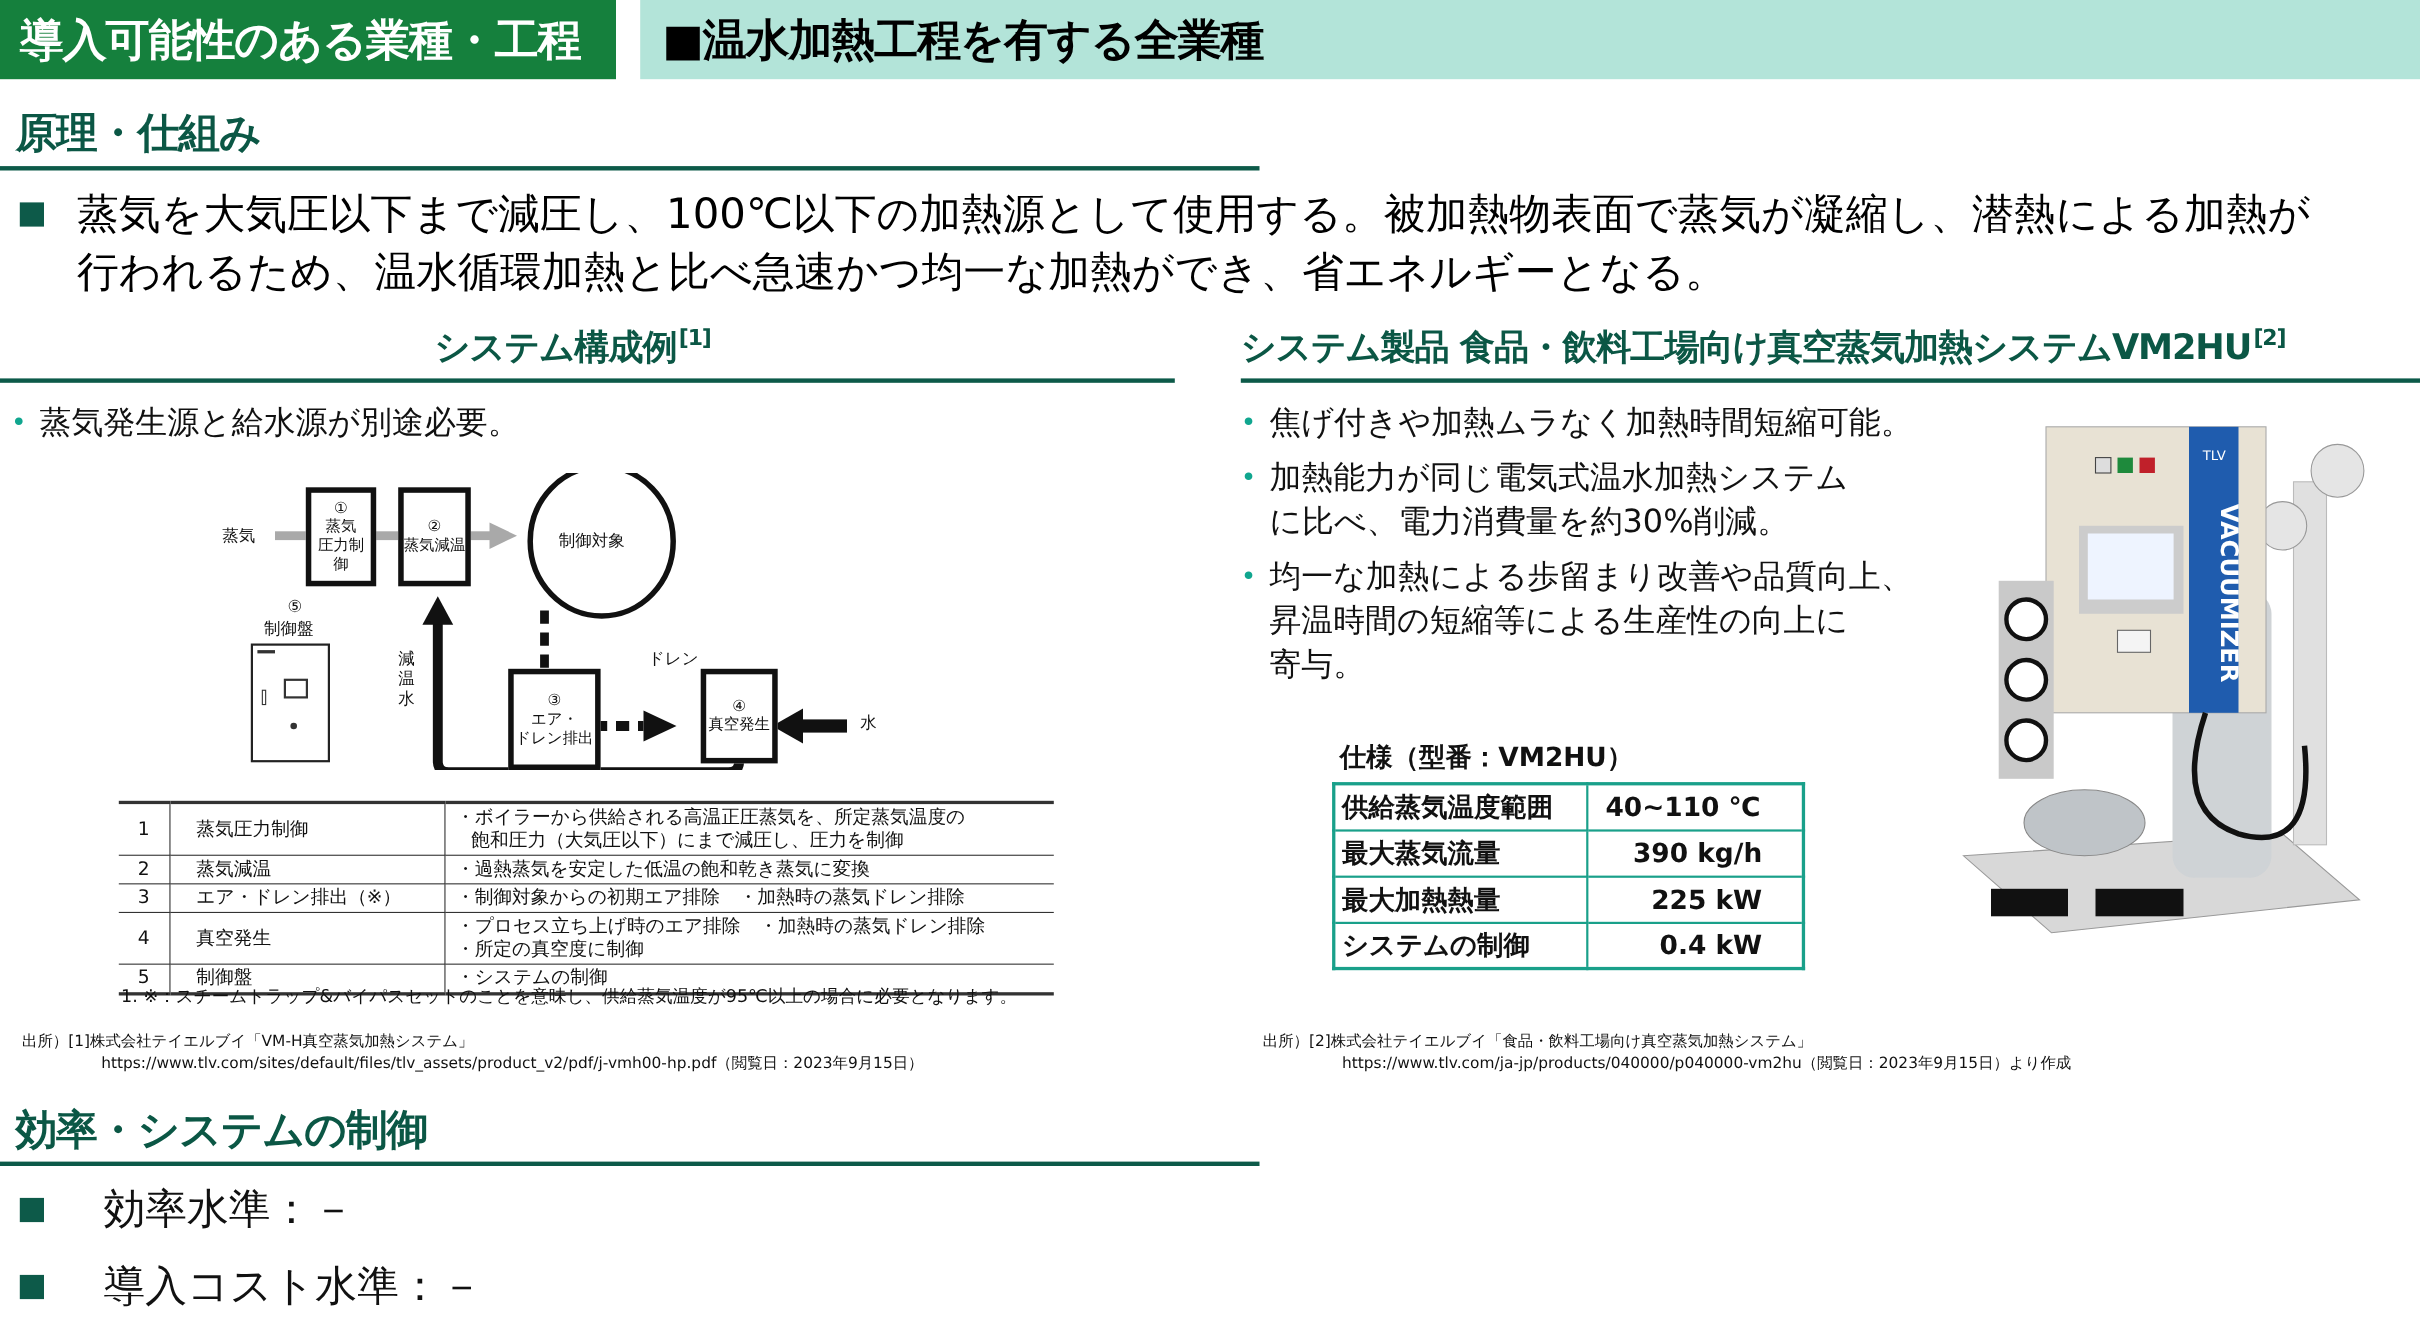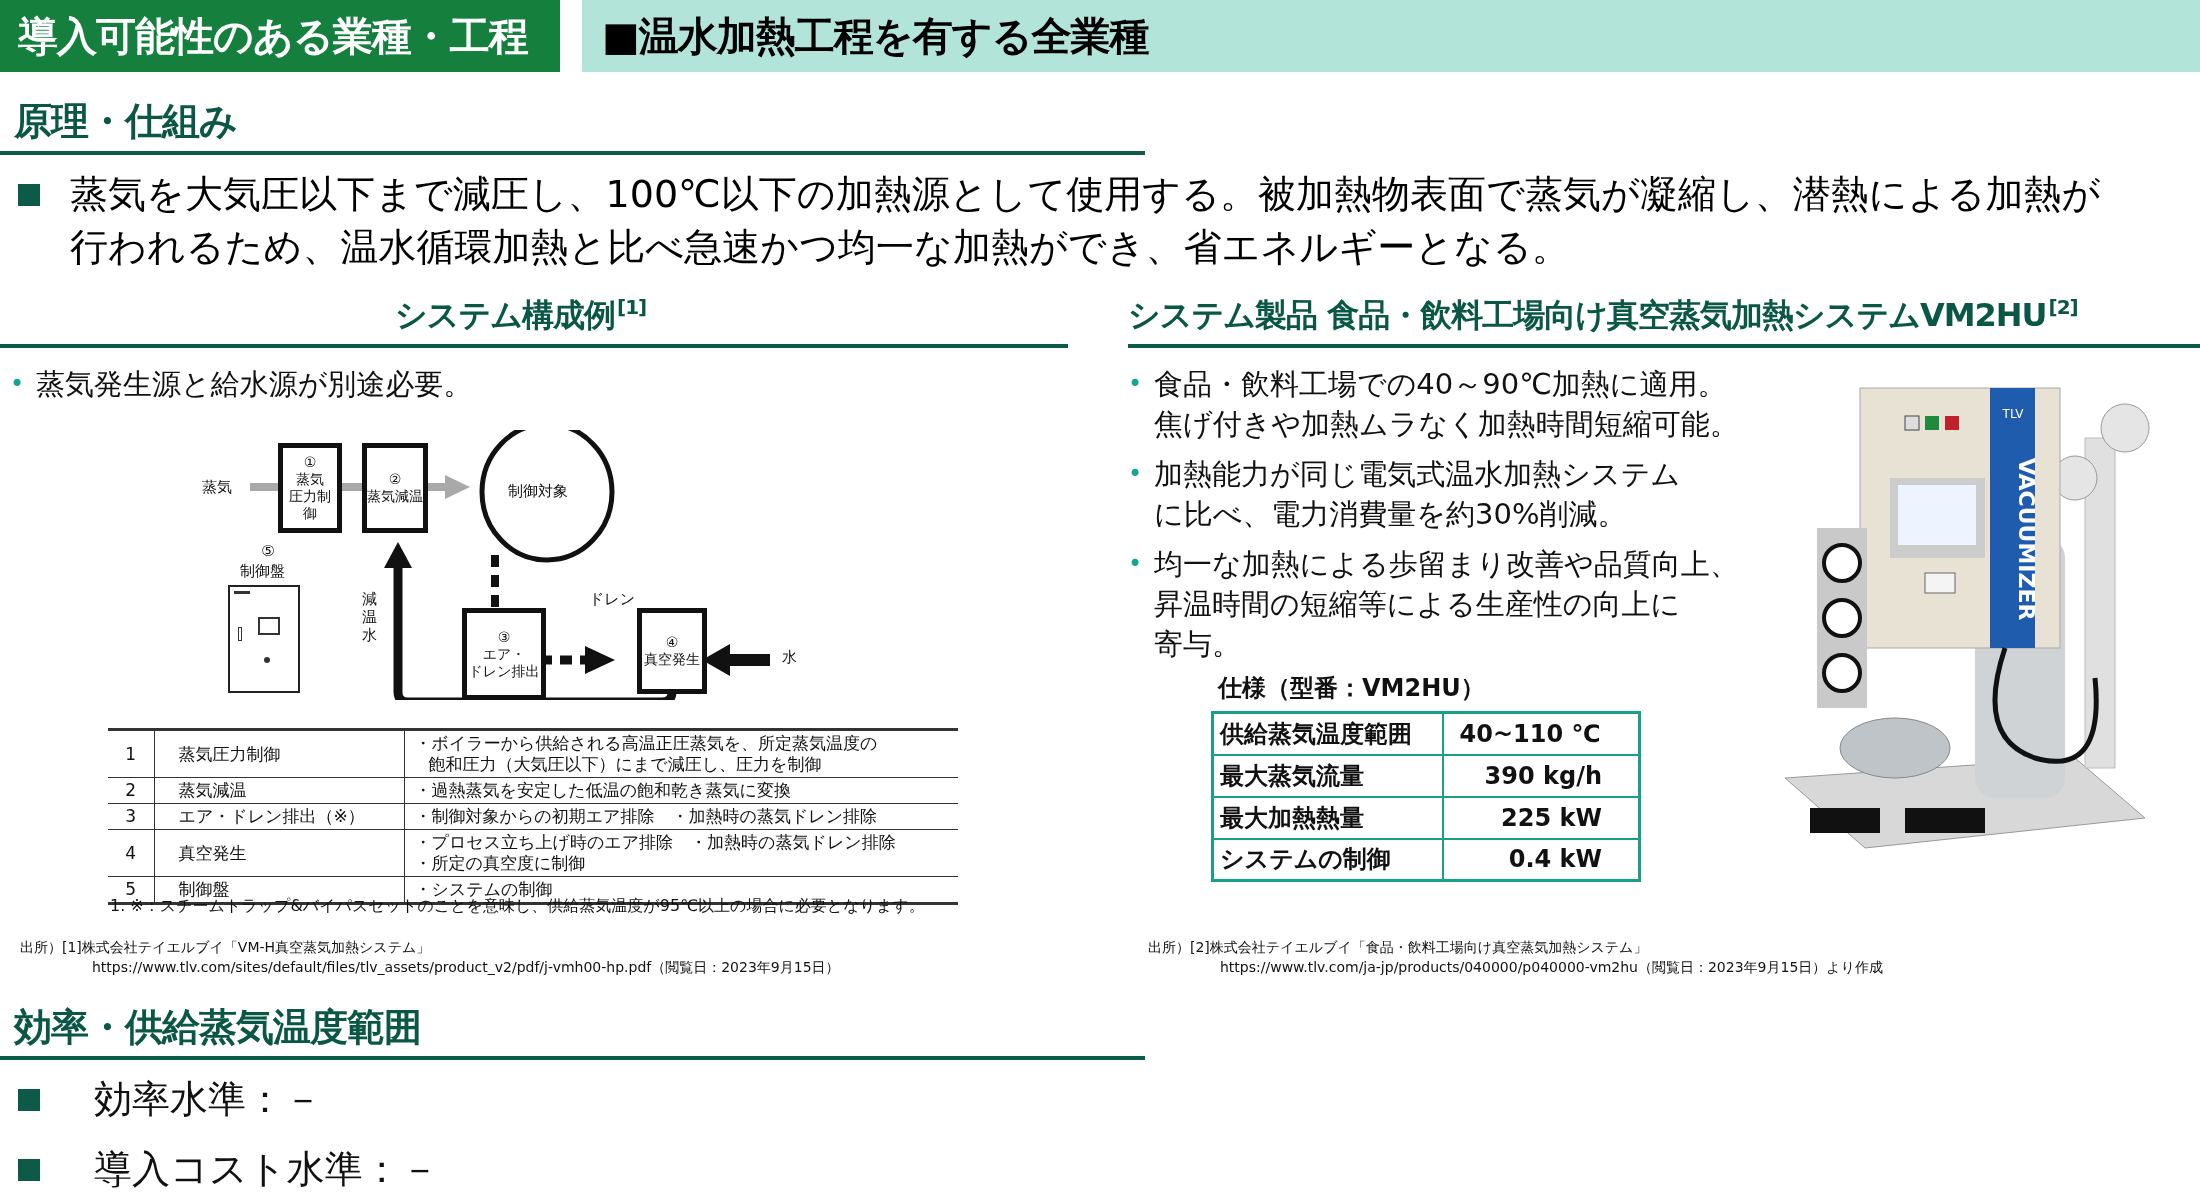--- a/index.html
+++ b/index.html
@@ -186,21 +186,20 @@
   <span>出所）[1]株式会社テイエルブイ「VM-H真空蒸気加熱システム」</span>
   <span class="url">https://www.tlv.com/sites/default/files/tlv_assets/product_v2/pdf/j-vmh00-hp.pdf（閲覧日：2023年9月15日）</span>
 </div>
 
 <div class="sub-title" style="left:1128px; top:294px;"><span>システム製品 食品・飲料工場向け真空蒸気加熱システムVM2HU</span><sup>[2]</sup></div>
 <div class="sec-rule" style="left:1128px; top:344px; width:1072px;"></div>
 <div class="dot-bullets" style="left:1128px; top:364px; width:640px;">
   <div class="item">
       <span class="dot">•</span>
       <div>
-        <div>食品・飲料工場での40～90℃加熱に適用。</div>
         <div>焦げ付きや加熱ムラなく加熱時間短縮可能。</div>
       </div>
     </div>
   <div class="item">
       <span class="dot">•</span>
       <div>
         <div>加熱能力が同じ電気式温水加熱システム</div>
         <div>に比べ、電力消費量を約30%削減。</div>
       </div>
     </div>
@@ -268,21 +267,21 @@
     <ellipse cx="120" cy="370" rx="55" ry="30" fill="#bfc4c8" stroke="#888"></ellipse>
     <path d="M230,270 Q200,360 260,380 Q330,400 320,300" fill="none" stroke="#111" stroke-width="5"></path>
   </svg>
 </div>
 
 <div class="source" style="left:1148px; top:937px;">
   <span>出所）[2]株式会社テイエルブイ「食品・飲料工場向け真空蒸気加熱システム」</span>
   <span class="url">https://www.tlv.com/ja-jp/products/040000/p040000-vm2hu（閲覧日：2023年9月15日）より作成</span>
 </div>
 
-<div class="sec-title" style="top:1002px;">効率・供給蒸気温度範囲</div>
+<div class="sec-title" style="top:1002px;">効率・システムの制御</div>
 <div class="sec-rule" style="top:1056px; width:1145px;"></div>
 <div class="lvl" style="top:1074px;">
   <span class="sq-bullet"></span>
   <span>効率水準：－</span>
 </div>
 <div class="lvl" style="top:1144px;">
   <span class="sq-bullet"></span>
   <span>導入コスト水準：－</span>
 </div>
 

